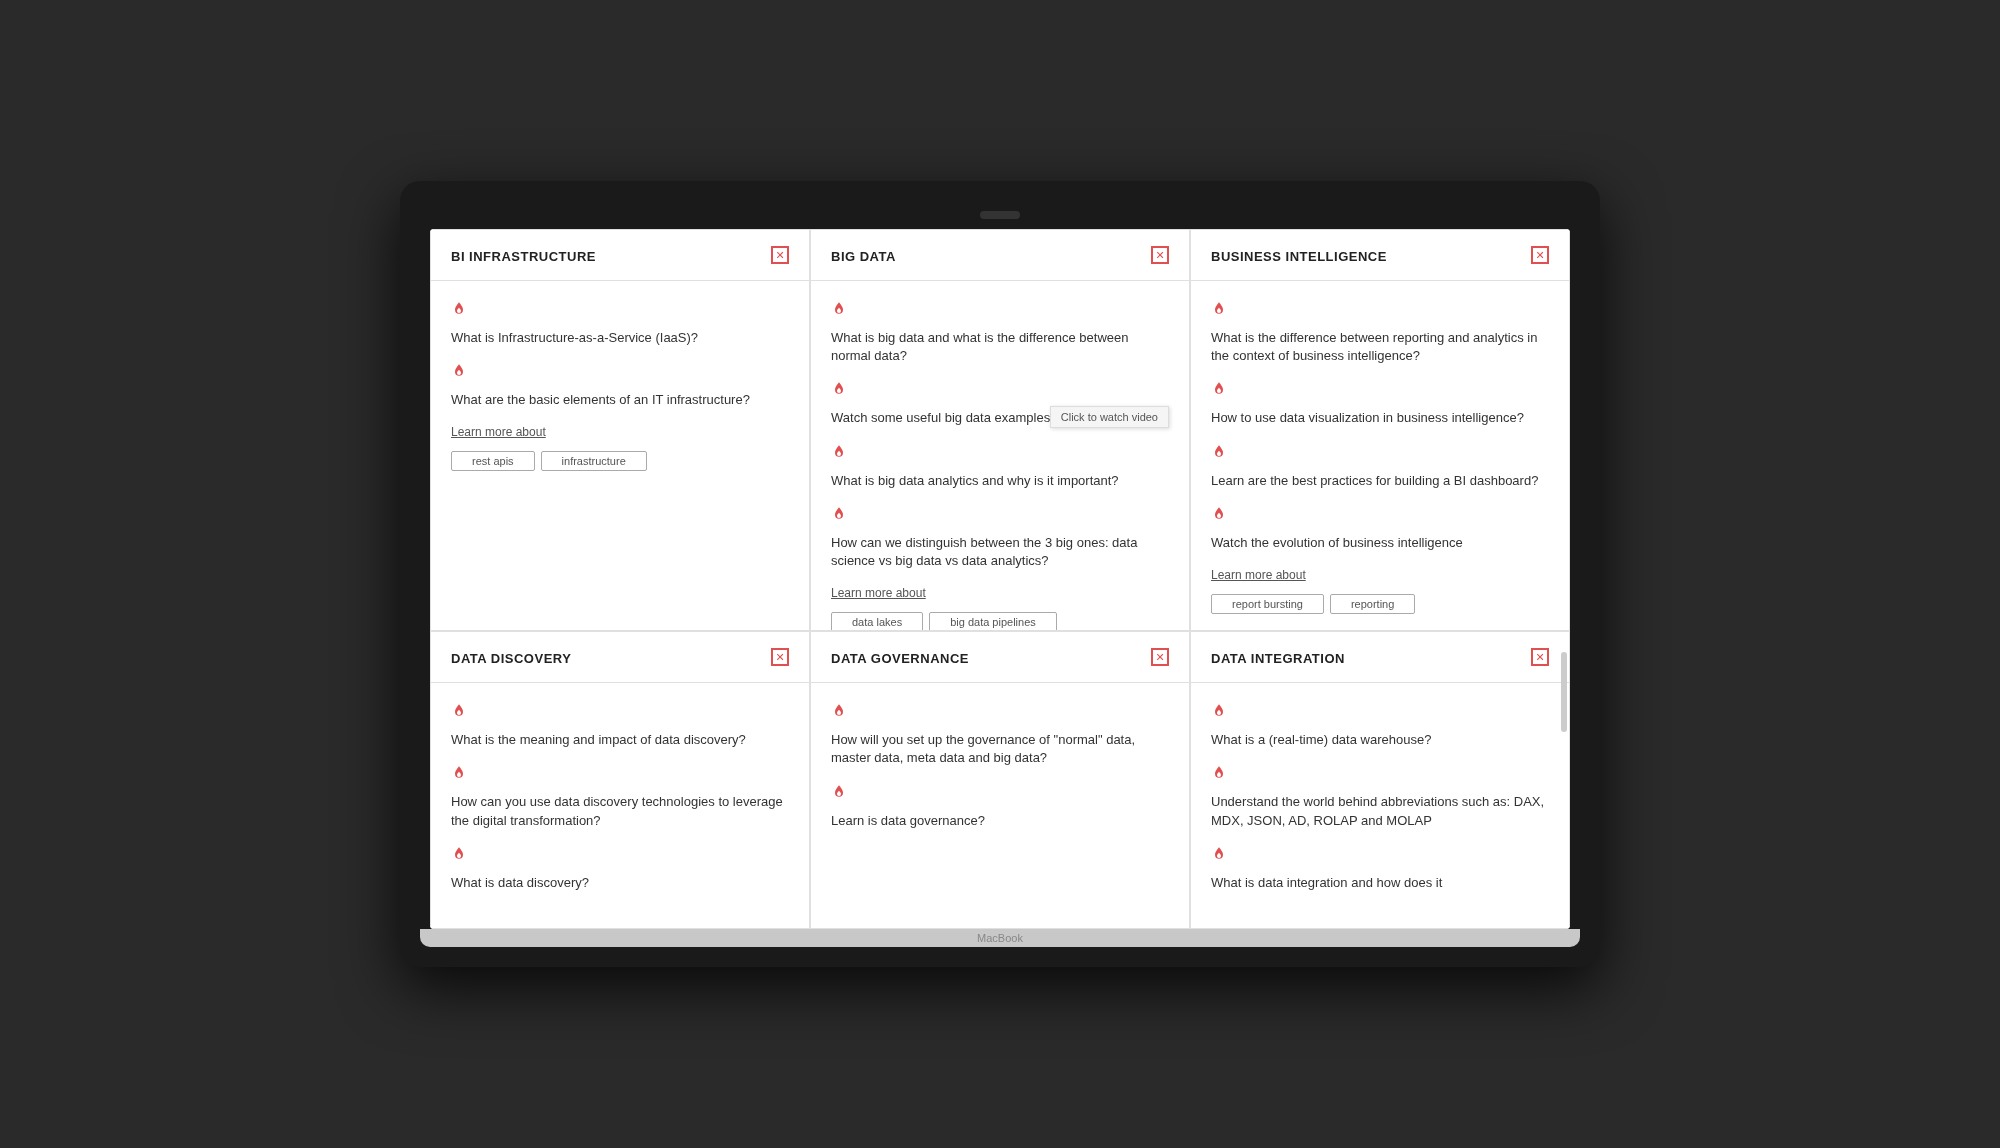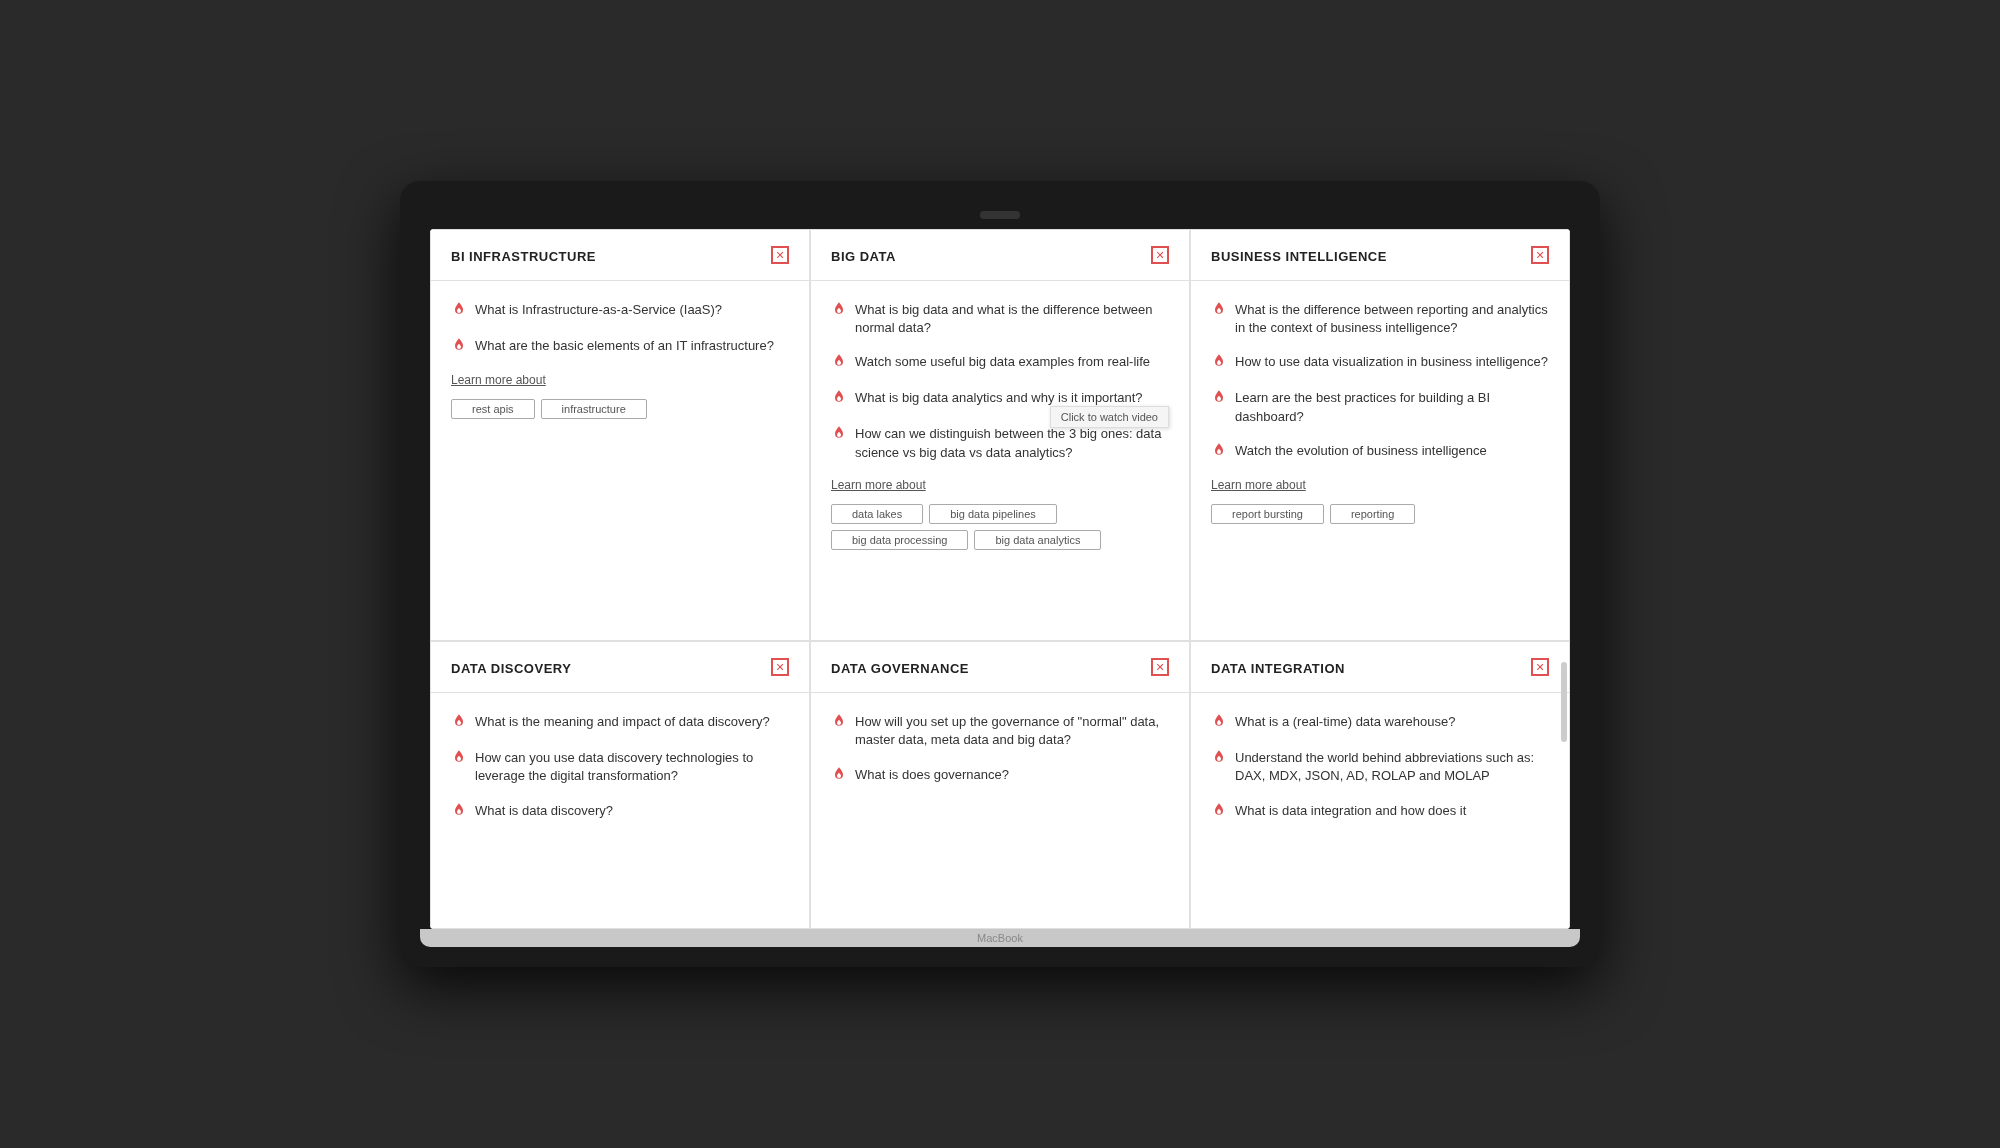--- a/index.html
+++ b/index.html
@@ -106,20 +106,21 @@
       padding: 20px;
       overflow-y: auto;
       flex: 1;
     }
 
     .question-item {
       display: flex;
       align-items: flex-start;
       margin-bottom: 16px;
       gap: 8px;
+      flex-direction: column;
     }
 
     .question-text {
       font-size: 13px;
       color: #333;
       line-height: 1.4;
     }
 
     .learn-more {
       color: #555;
@@ -325,21 +326,21 @@
               <div class="question-item">
                 <span><svg class="fire-svg" viewBox="0 0 24 24" xmlns="http://www.w3.org/2000/svg" width="16" height="16">
   <path d="M12 2C8 7 6 10 6 13a6 6 0 0012 0c0-3-2-6-6-11zm0 16a3 3 0 01-3-3c0-1.5 1-3 3-5 2 2 3 3.5 3 5a3 3 0 01-3 3z" fill="#e05050"></path>
 </svg></span>
                 <span class="question-text">How will you set up the governance of "normal" data, master data, meta data and big data?</span>
               </div>
               <div class="question-item">
                 <span><svg class="fire-svg" viewBox="0 0 24 24" xmlns="http://www.w3.org/2000/svg" width="16" height="16">
   <path d="M12 2C8 7 6 10 6 13a6 6 0 0012 0c0-3-2-6-6-11zm0 16a3 3 0 01-3-3c0-1.5 1-3 3-5 2 2 3 3.5 3 5a3 3 0 01-3 3z" fill="#e05050"></path>
 </svg></span>
-                <span class="question-text">What is does governance?</span>
+                <span class="question-text">Learn is data governance?</span>
               </div>
             </div>
           </div>
           <div class="panel scrollbar-panel">
             <div class="panel-header">
               <div class="panel-title">DATA INTEGRATION</div>
               <div class="close-btn">✕</div>
             </div>
             <div class="panel-body">
               <div class="question-item">

